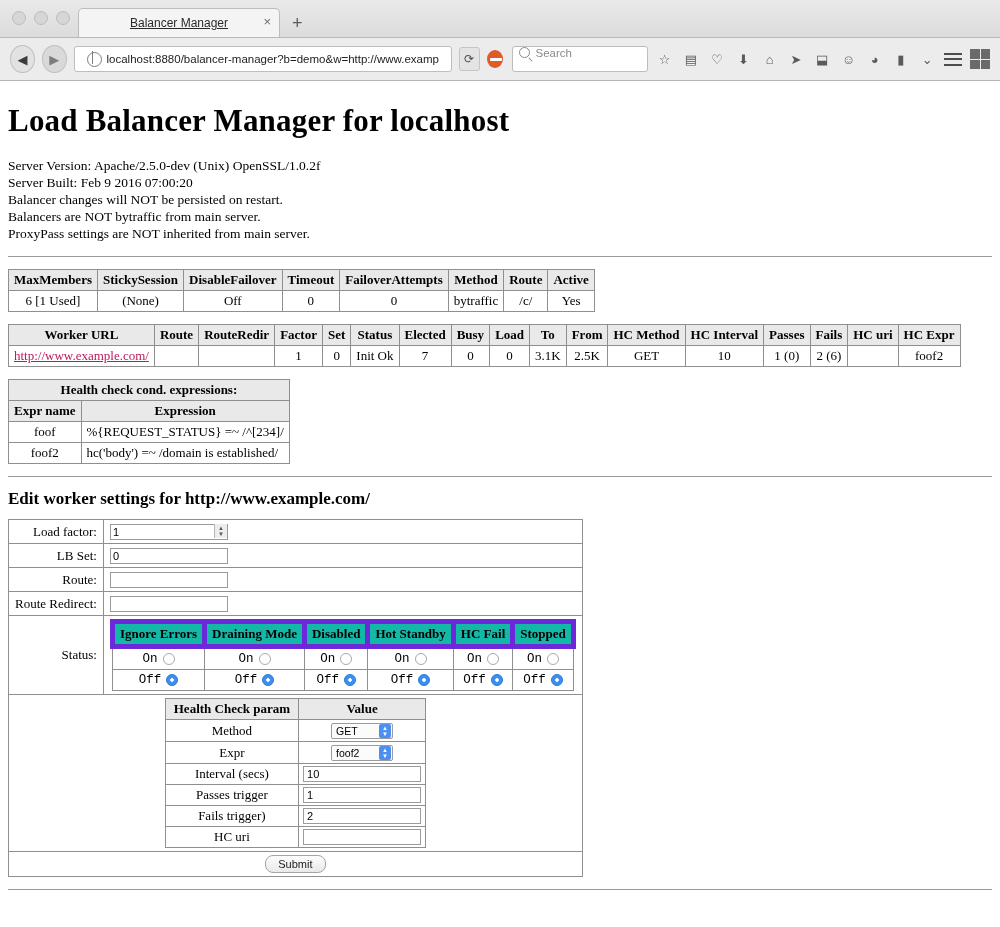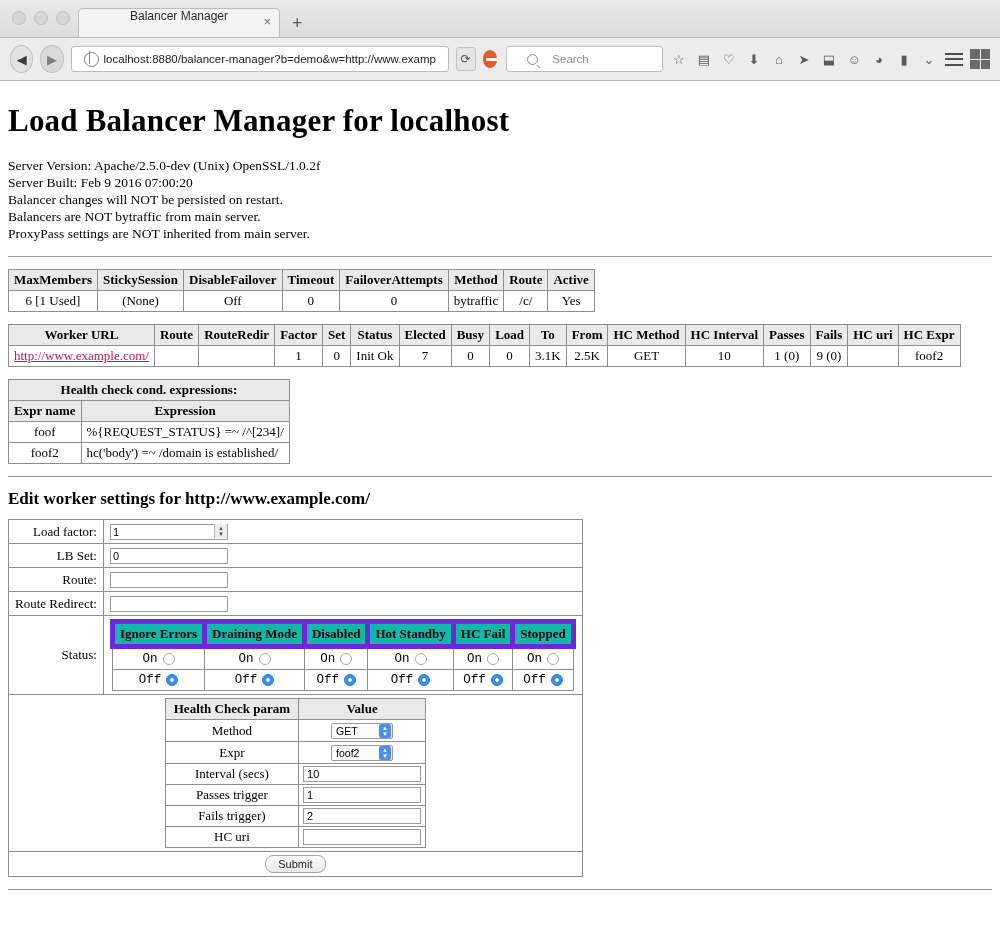--- a/index.html
+++ b/index.html
@@ -46,25 +46,26 @@
     margin-left: 78px;
   }
   .tab {
     width: 200px;
     height: 28px;
     background: #f4f4f4;
     border: 1px solid #bcbcbc;
     border-bottom: none;
     border-radius: 5px 5px 0 0;
     display: flex;
-    align-items: flex-start;
+    align-items: center;
     justify-content: center;
     font-size: 12px;
     color: #2a2a2a;
     position: relative;
+    text-decoration: underline;
   }
   .tab .close {
     position: absolute;
     right: 8px;
     top: 6px;
     font-size: 13px;
     color: #6c6c6c;
     line-height: 1;
   }
   .newtab {
@@ -124,23 +125,22 @@
     border-left: 1.4px solid #7d7d7d;
   }
   .urltext { overflow: hidden; text-overflow: clip; }
   .searchbar {
     width: 140px;
     height: 24px;
     background: #fff;
     border: 1px solid #bdbdbd;
     border-radius: 3px;
     display: flex;
-    align-items: center;
-    gap: 14px;
-    padding: 0 20px;
+    gap: 6px;
+    padding: 0 6px;
     font-size: 11.5px;
     color: #8a8a8a;
     margin-left: 2px;
   }
   .search-ico {
     width: 9px; height: 9px; border-radius: 50%;
     border: 1.5px solid #8a8a8a;
     position: relative;
   }
   .search-ico:after {
@@ -545,21 +545,21 @@
         <td>0</td>
         <td>Init Ok</td>
         <td>7</td>
         <td>0</td>
         <td>0</td>
         <td>3.1K</td>
         <td>2.5K</td>
         <td>GET</td>
         <td>10</td>
         <td>1 (0)</td>
-        <td>9 (0)</td>
+        <td>2 (6)</td>
         <td></td>
         <td>foof2</td>
       </tr>
     </tbody>
   </table>
 
   <table class="data hc">
     <thead>
       <tr>
         <th colspan="2" class="hcspan">Health check cond. expressions:</th>

